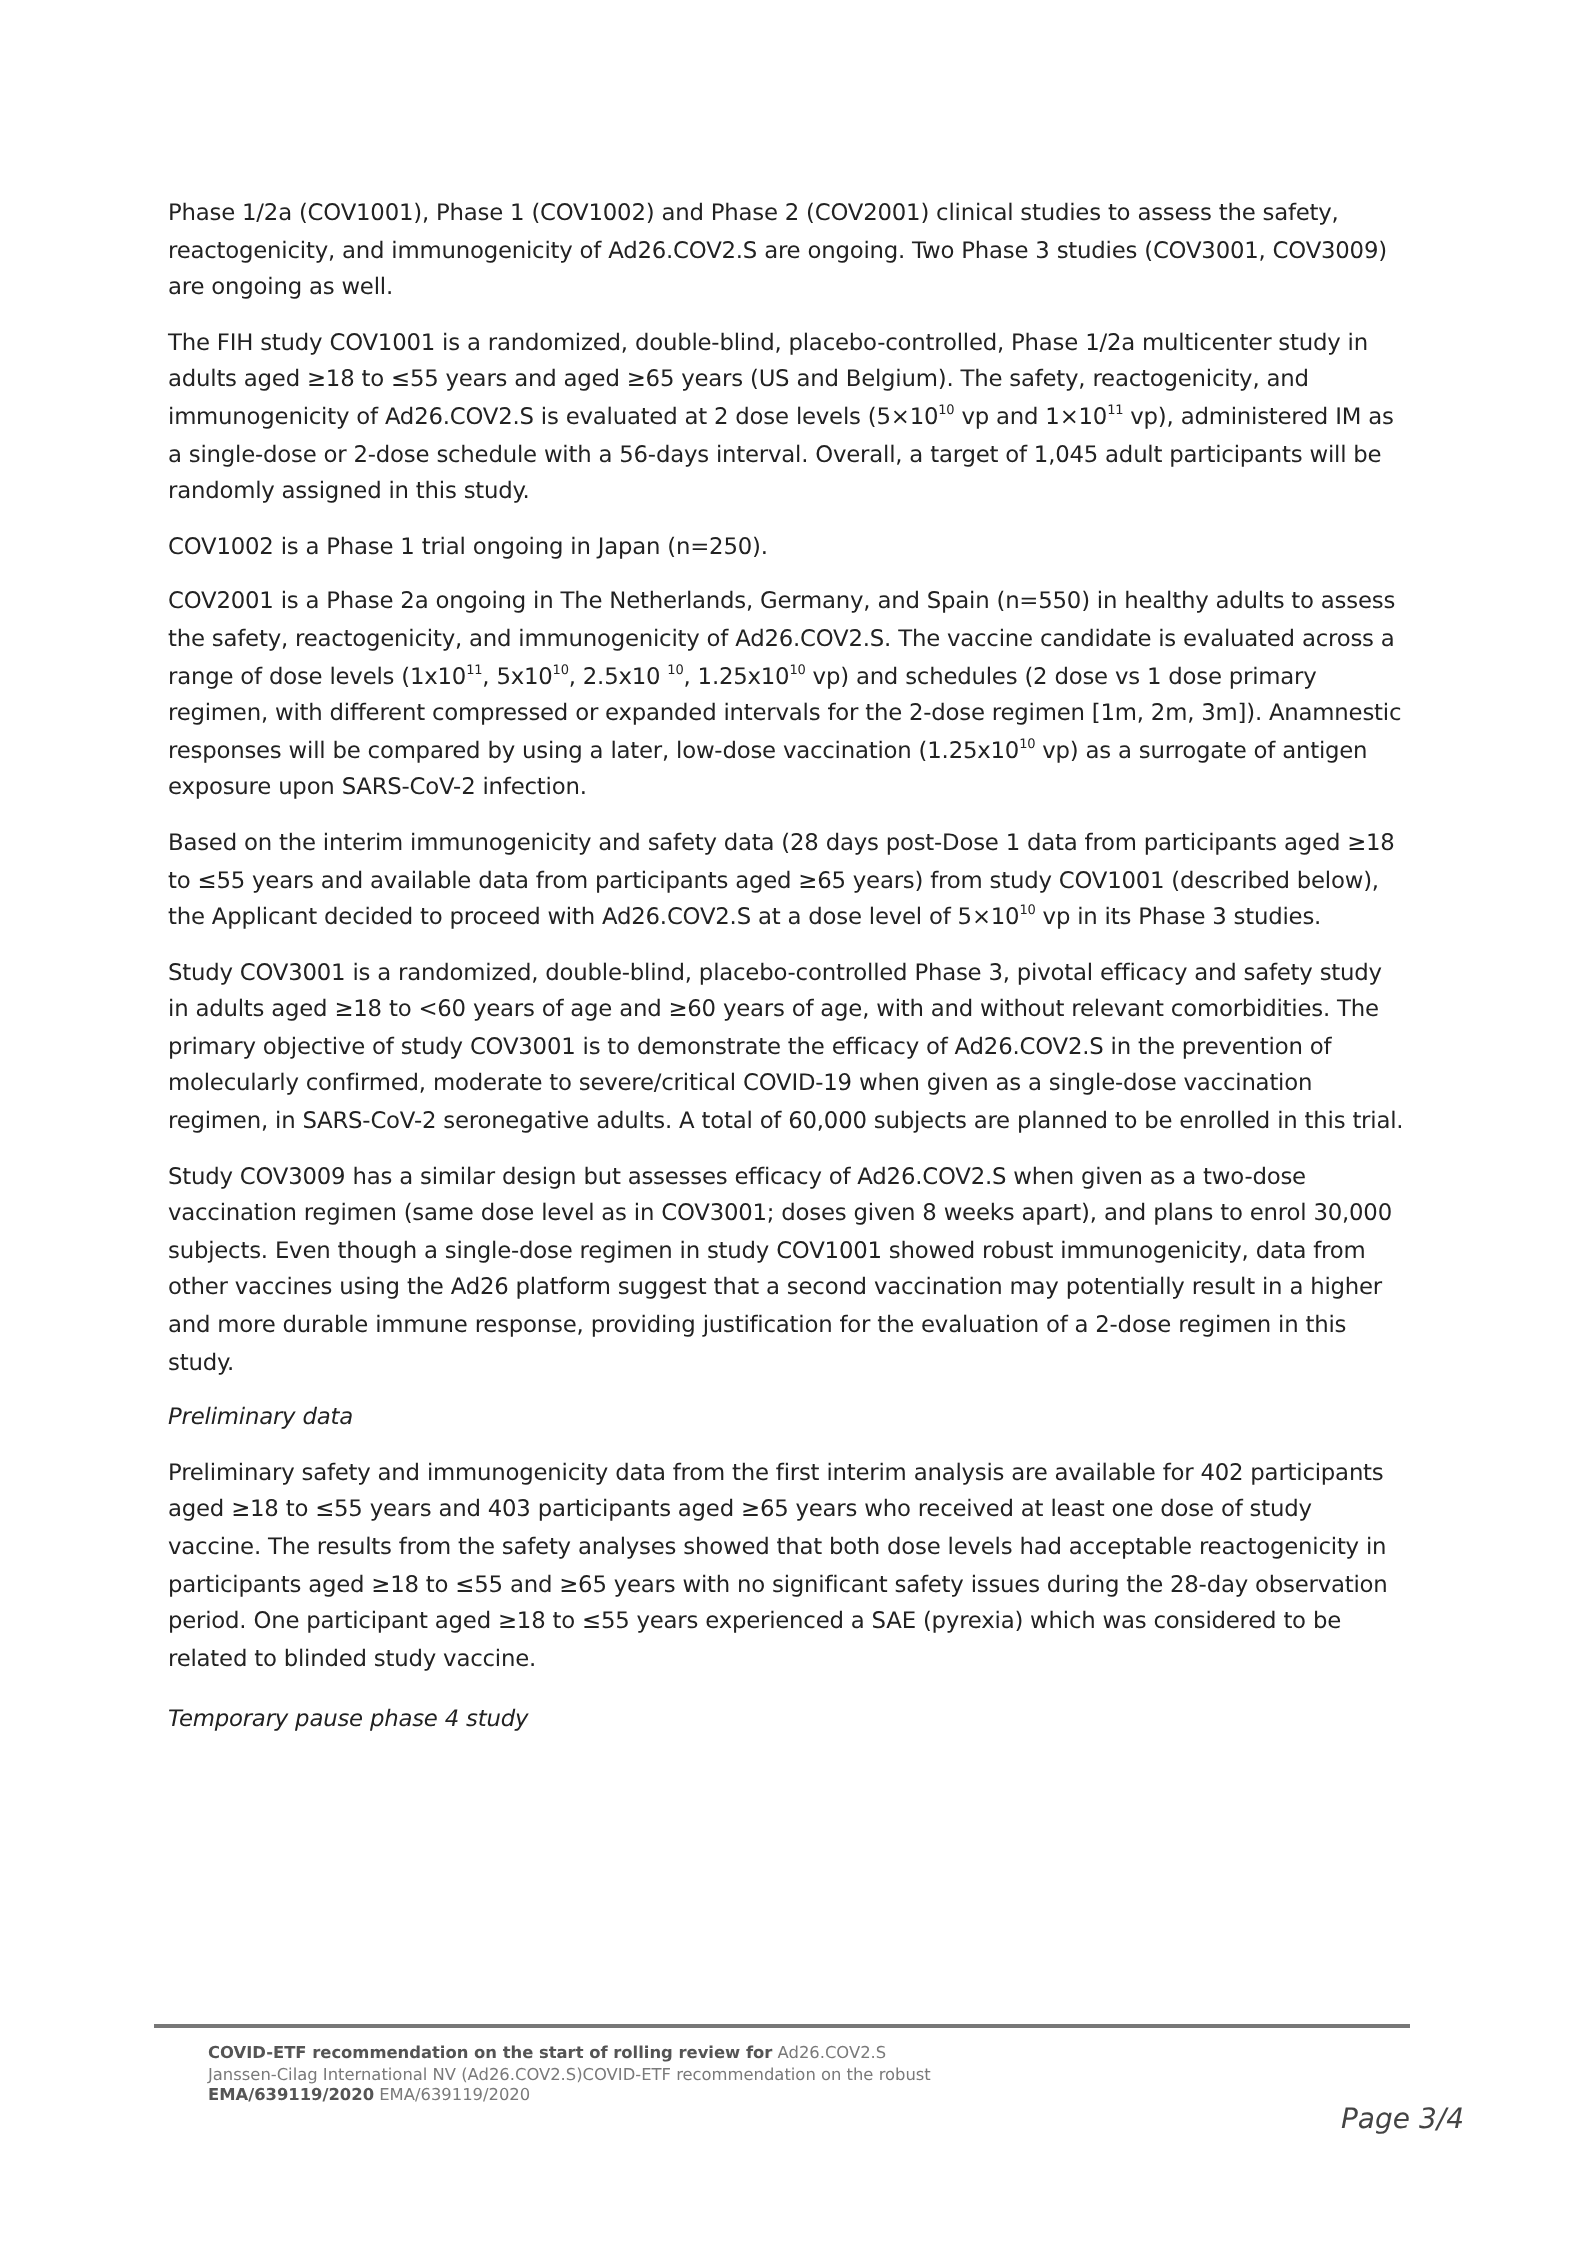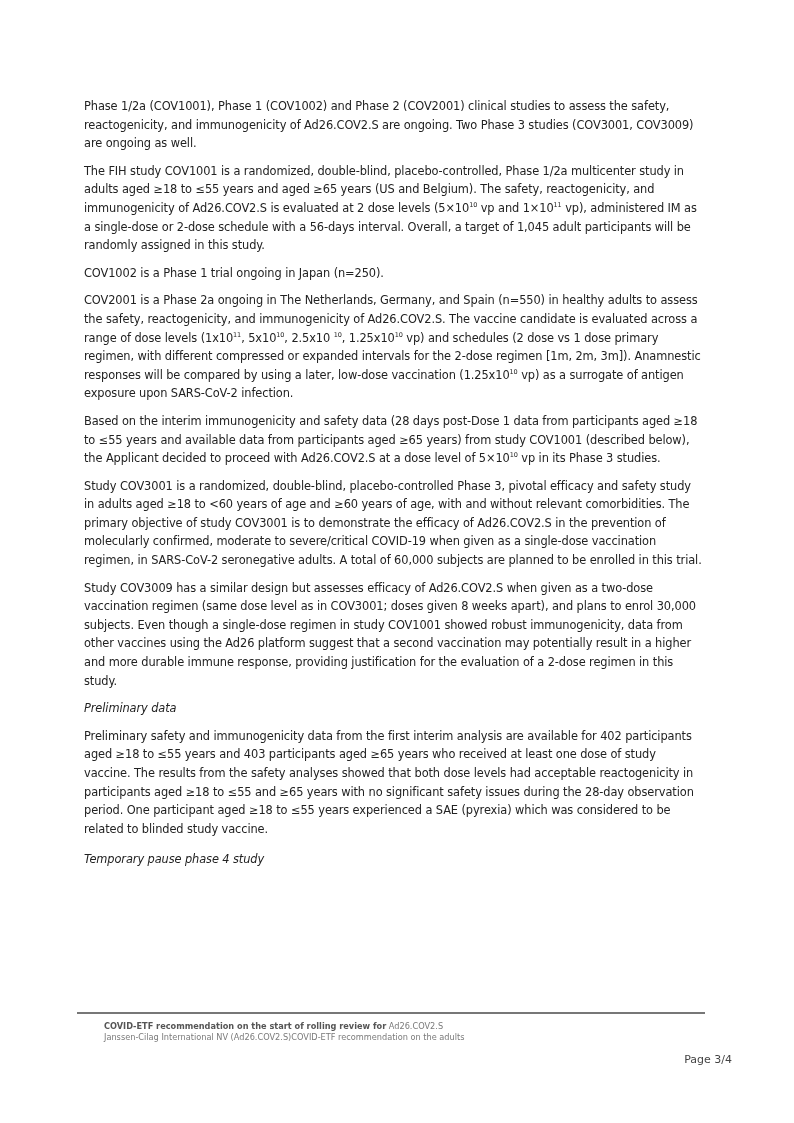--- a/index.html
+++ b/index.html
@@ -7,21 +7,21 @@
          font-family: "DejaVu Sans", sans-serif; color: #222222; }
   .page { position: absolute; left: 84px; top: 97px; width: 620px; }
   p { margin: 0 0 9px 0; font-size: 11.4px; line-height: 18.6px; letter-spacing: -0.1px; }
   p.nogap { margin-bottom: 12px; }
   p.heading { font-style: italic; }
   sup { font-size: 6.5px; vertical-align: 5px; line-height: 0; }
   .rule { position: absolute; left: 77px; top: 1012px; width: 628px; height: 2px; background: #777777; }
   .footer { position: absolute; left: 76px; top: 1021px; width: 628px; font-size: 8.2px; line-height: 10.5px; color: #7a7a7a; margin-left: 28px; }
   .footer b { color: #555555; font-weight: bold; }
   .footer .bold-dark { color: #555555; font-weight: bold; }
-  .page-num { position: absolute; right: 0; top: 34px; color: #444444; font-size: 11px; }
+  .page-num { position: absolute; right: 0; top: 34px; color: #444444; font-size: 14px; font-style: italic; }
 </style>
 </head>
 <body>
 
 <div class="page">
   <p>Phase 1/2a (COV1001), Phase 1 (COV1002) and Phase 2 (COV2001) clinical studies to assess the safety, reactogenicity, and immunogenicity of Ad26.COV2.S are ongoing. Two Phase 3 studies (COV3001, COV3009) are ongoing as well.</p>
   <p>The FIH study COV1001 is a randomized, double-blind, placebo-controlled, Phase 1/2a multicenter study in adults aged ≥18 to ≤55 years and aged ≥65 years (US and Belgium). The safety, reactogenicity, and immunogenicity of Ad26.COV2.S is evaluated at 2 dose levels (5×10<sup>10</sup> vp and 1×10<sup>11</sup> vp), administered IM as a single-dose or 2-dose schedule with a 56-days interval. Overall, a target of 1,045 adult participants will be randomly assigned in this study.</p>
   <p>COV1002 is a Phase 1 trial ongoing in Japan (n=250).</p>
   <p>COV2001 is a Phase 2a ongoing in The Netherlands, Germany, and Spain (n=550) in healthy adults to assess the safety, reactogenicity, and immunogenicity of Ad26.COV2.S. The vaccine candidate is evaluated across a range of dose levels (1x10<sup>11</sup>, 5x10<sup>10</sup>, 2.5x10 <sup>10</sup>, 1.25x10<sup>10</sup> vp) and schedules (2 dose vs 1 dose primary regimen, with different compressed or expanded intervals for the 2-dose regimen [1m, 2m, 3m]). Anamnestic responses will be compared by using a later, low-dose vaccination (1.25x10<sup>10</sup> vp) as a surrogate of antigen exposure upon SARS-CoV-2 infection.</p>
   <p>Based on the interim immunogenicity and safety data (28 days post-Dose 1 data from participants aged ≥18 to ≤55 years and available data from participants aged ≥65 years) from study COV1001 (described below), the Applicant decided to proceed with Ad26.COV2.S at a dose level of 5×10<sup>10</sup> vp in its Phase 3 studies.</p>
@@ -29,15 +29,16 @@
   <p>Study COV3009 has a similar design but assesses efficacy of Ad26.COV2.S when given as a two-dose vaccination regimen (same dose level as in COV3001; doses given 8 weeks apart), and plans to enrol 30,000 subjects. Even though a single-dose regimen in study COV1001 showed robust immunogenicity, data from other vaccines using the Ad26 platform suggest that a second vaccination may potentially result in a higher and more durable immune response, providing justification for the evaluation of a 2-dose regimen in this study.</p>
   <p class="heading">Preliminary data</p>
   <p class="nogap">Preliminary safety and immunogenicity data from the first interim analysis are available for 402 participants aged ≥18 to ≤55 years and 403 participants aged ≥65 years who received at least one dose of study vaccine. The results from the safety analyses showed that both dose levels had acceptable reactogenicity in participants aged ≥18 to ≤55 and ≥65 years with no significant safety issues during the 28-day observation period. One participant aged ≥18 to ≤55 years experienced a SAE (pyrexia) which was considered to be related to blinded study vaccine.</p>
   <p class="heading">Temporary pause phase 4 study</p>
 </div>
 
 <div class="rule"></div>
 
 <div class="footer">
   <div><b>COVID-ETF recommendation on the start of rolling review for</b><span> Ad26.COV2.S</span></div>
-  <div>Janssen-Cilag International NV (Ad26.COV2.S)COVID-ETF recommendation on the adults</div>
+  <div>Janssen-Cilag International NV (Ad26.COV2.S)COVID-ETF recommendation on the robust</div>
+  <div><span class="bold-dark">EMA/639119/2020</span><span> EMA/639119/2020</span></div>
   <div class="page-num">Page 3/4</div>
 </div>
 
 </body></html>

